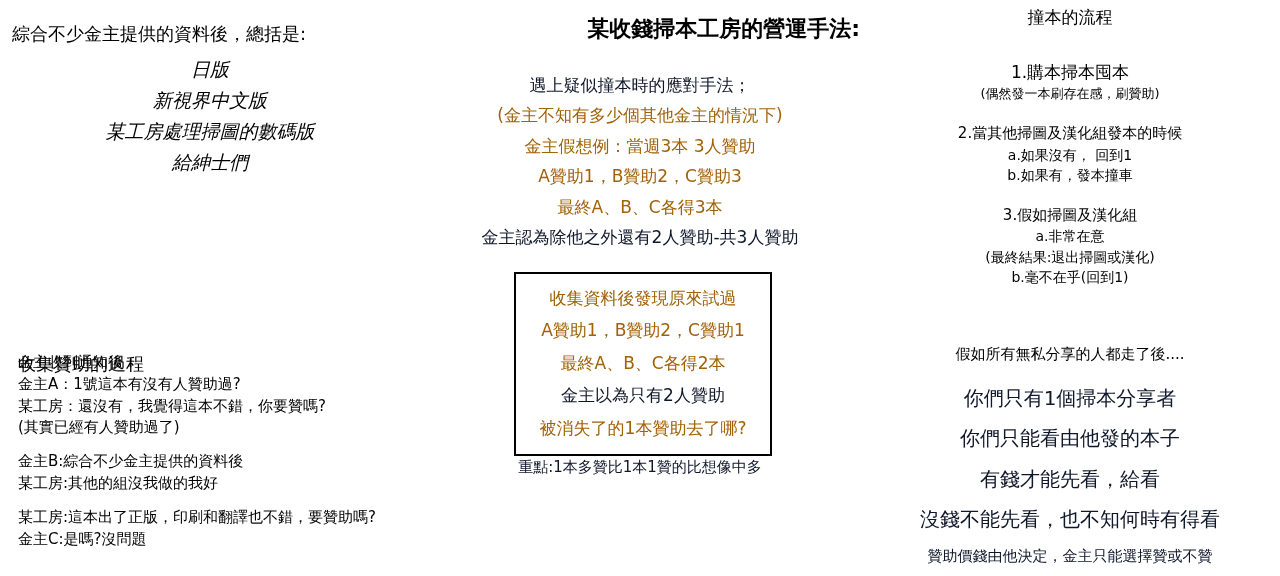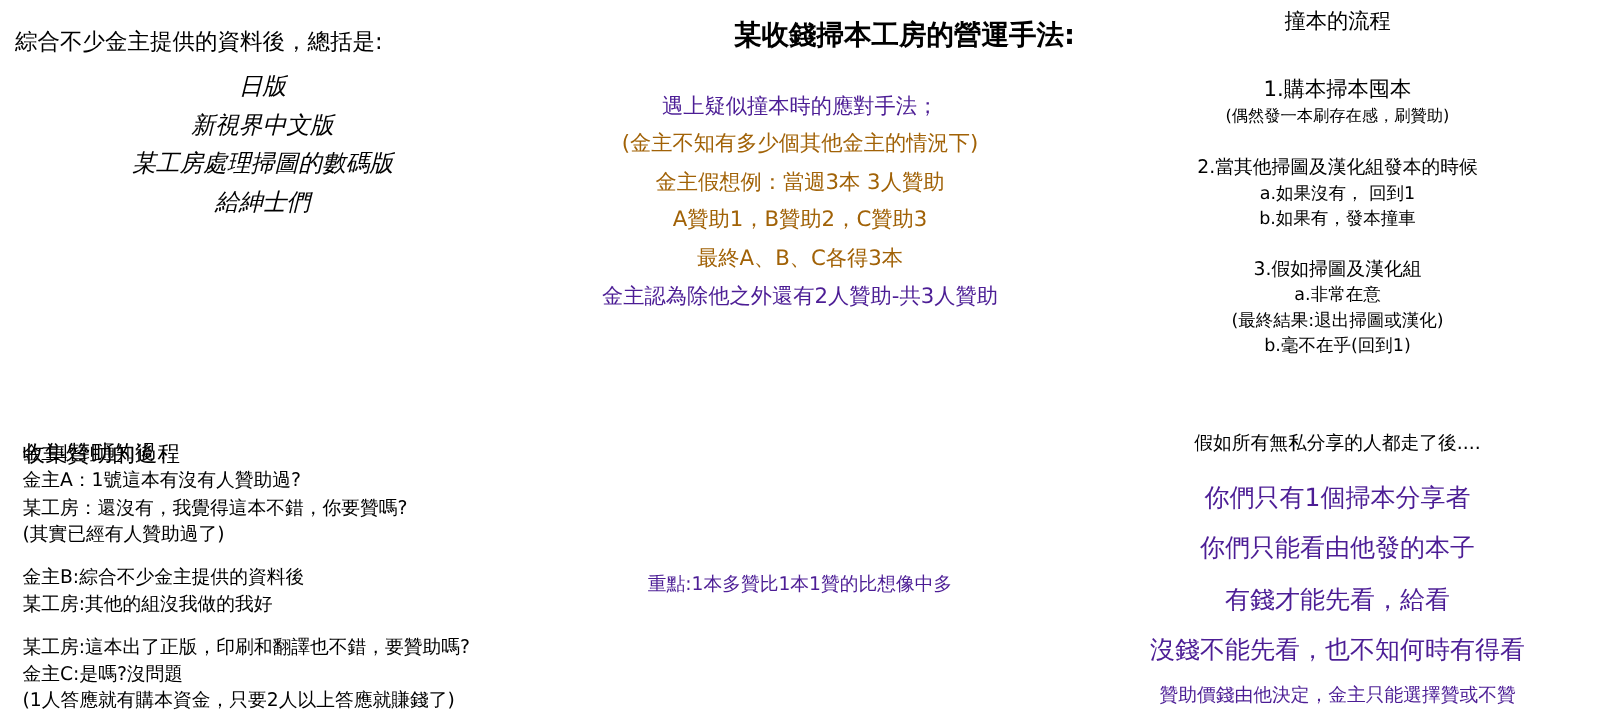--- a/index.html
+++ b/index.html
@@ -25,21 +25,21 @@
   #right-column { left: 860px; width: 420px; }
 
   .blk { position: absolute; }
 
   .line {
     white-space: nowrap;
     line-height: 1.32;
   }
   .center { text-align: center; }
 
-  .red   { color: #4c1d95; }
+  .red   { color: #0f172a; }
   .black { color: #a16207; }
   .bold  { font-weight: bold; text-align: right; }
 
   .t13 { font-size: 13px; }
   .t14 { font-size: 14px; }
   .t15 { font-size: 15px; }
   .t17 { font-size: 17px; }
   .t18 { font-size: 18px; }
   .t20 { font-size: 20px; }
   .t22 { font-size: 22px; }
@@ -95,37 +95,43 @@
     <div class="line t15">金主收到通知後：</div>
     <div class="line t15">金主A：1號這本有沒有人贊助過?</div>
     <div class="line t15">某工房：還沒有，我覺得這本不錯，你要贊嗎?</div>
     <div class="line t15">(其實已經有人贊助過了)</div>
     <div class="gap"></div>
     <div class="line t15">金主B:綜合不少金主提供的資料後</div>
     <div class="line t15">某工房:其他的組沒我做的我好</div>
     <div class="gap"></div>
     <div class="line t15">某工房:這本出了正版，印刷和翻譯也不錯，要贊助嗎?</div>
     <div class="line t15">金主C:是嗎?沒問題</div>
-    <div class="line t15">(1人答應就有購本資金，只要2人以上答應就賺錢了)</div>
   </div>
 </div>
 
 <div class="col" id="mid-column">
 
   <div class="blk line center bold t22" id="mid-title">某收錢掃本工房的營運手法:</div>
 
   <div class="blk" id="mid-lines">
     <div class="line center t17 red">遇上疑似撞本時的應對手法；</div>
     <div class="line center t17 black">(金主不知有多少個其他金主的情況下)</div>
     <div class="line center t17 black">金主假想例：當週3本 3人贊助</div>
     <div class="line center t17 black">A贊助1，B贊助2，C贊助3</div>
     <div class="line center t17 black">最終A、B、C各得3本</div>
     <div class="line center t17 red">金主認為除他之外還有2人贊助-共3人贊助</div>
   </div>
 
+  <div class="blk" id="mid-box">
+    <div class="line t17 black">收集資料後發現原來試過</div>
+    <div class="line t17 black">A贊助1，B贊助2，C贊助1</div>
+    <div class="line t17 black">最終A、B、C各得2本</div>
+    <div class="line t17 red">金主以為只有2人贊助</div>
+    <div class="line t17 black">被消失了的1本贊助去了哪?</div>
+  </div>
 
   <div class="blk line center t15 red" id="mid-footer">重點:1本多贊比1本1贊的比想像中多</div>
 </div>
 
 <div class="col" id="right-column">
 
   <div class="blk line center t17" id="right-title">撞本的流程</div>
 
   <div class="blk" id="right-flow">
     <div class="line t17">1.購本掃本囤本</div>

